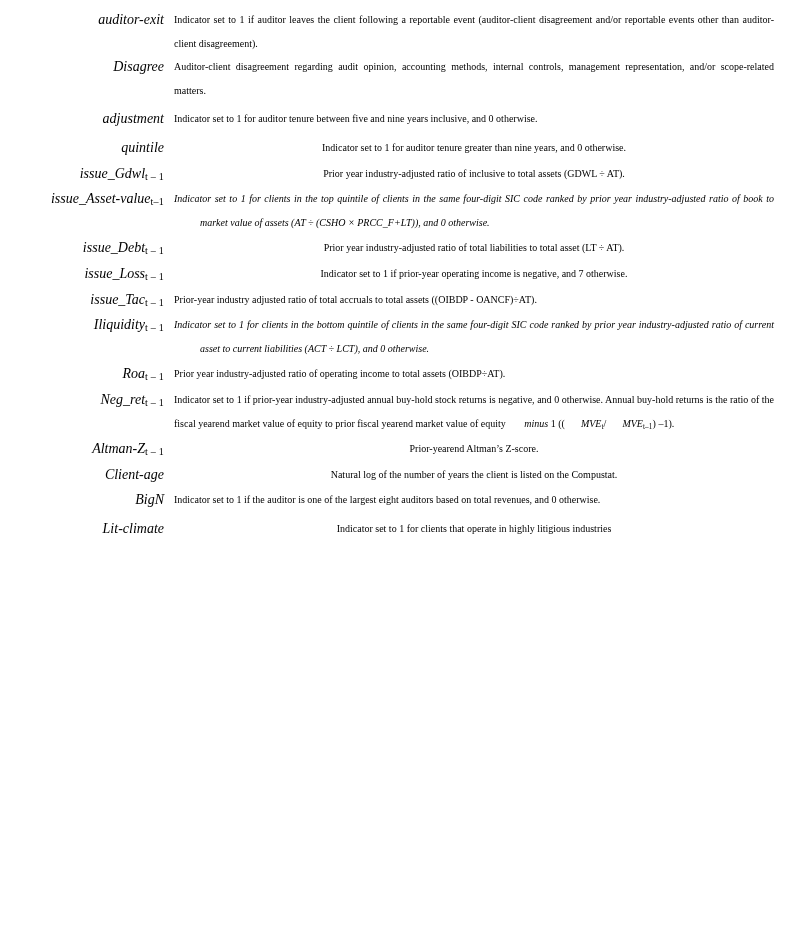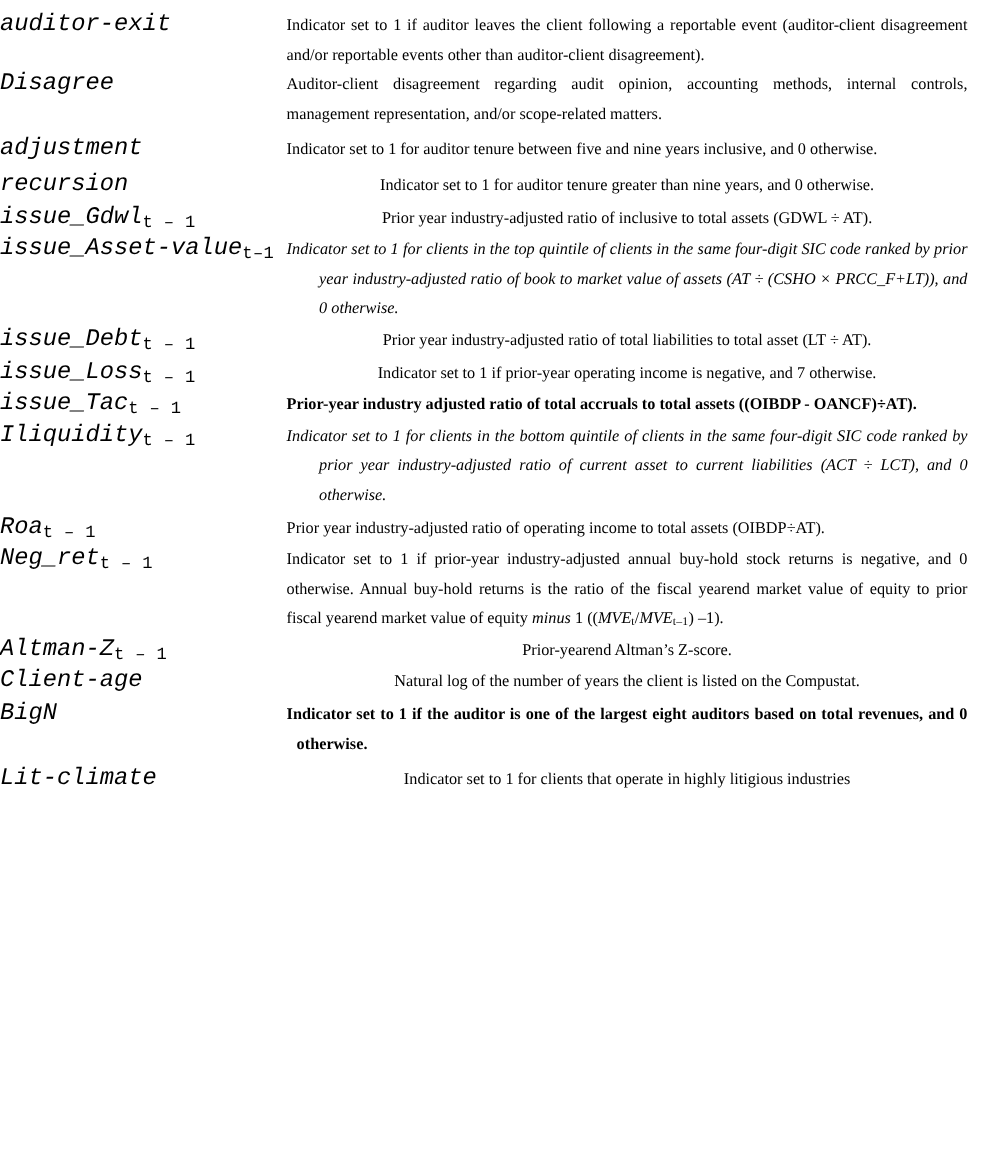--- a/index.html
+++ b/index.html
@@ -19,61 +19,59 @@
     width: 802px;
     box-sizing: border-box;
     padding: 0;
     border-collapse: collapse;
   }
   .def-row { vertical-align: top; }
   .term-cell {
     width: 170px;
     box-sizing: border-box;
     padding: 0 6px 0 0;
-    text-align: left;
+    text-align: right;
     font-style: italic;
-    font-size: 19px;
+    font-size: 14px;
     line-height: 23.6px;
     white-space: nowrap;
-    font-family: Liberation Mono, monospace;
   }
   .desc-cell {
     box-sizing: border-box;
     padding: 0 28px 0 4px;
     text-align: justify;
     text-justify: inter-word;
-    font-size: 13px;
+    font-size: 10px;
     line-height: 23.6px;
     hyphens: none;
   }
   
   .desc-cell.indent-deep {
     padding-left: 30px;
     text-indent: -26px;
     font-style: italic;
   }
   .desc-cell.indent-small {
     padding-left: 12px;
     text-indent: -8px;
-    font-weight: bold;
   }
   
   .gap-lg > td { padding-top: 8px; }
   .gap-md > td { padding-top: 5px; }
   .gap-sm > td { padding-top: 2px; }
   .gap-none > td { padding-top: 0; }
 
   sub {
     font-style: normal;
     font-size: 0.72em;
     line-height: 0;
     vertical-align: -0.24em;
     letter-spacing: 0.02em;
   }
-  .ital { font-style: italic; }
+  .ital { font-style: italic; margin-left: 16px; }
   .no-justify { text-align: center; }
 </style>
 </head>
 <body>
 
 <table id="definitions-table">
   <tbody>
 
     <tr class="def-row gap-lg">
       <td class="term-cell"><span>auditor-exit</span><sub></sub></td>
@@ -85,21 +83,21 @@
       <td class="desc-cell">Auditor-client disagreement regarding audit opinion, accounting methods, internal controls, management representation, and/or scope-related matters.</td>
     </tr>
 
 
     <tr class="def-row gap-md">
       <td class="term-cell"><span>adjustment</span><sub></sub></td>
       <td class="desc-cell">Indicator set to 1 for auditor tenure between five and nine years inclusive, and 0 otherwise.</td>
     </tr>
 
     <tr class="def-row gap-md">
-      <td class="term-cell"><span>recursion</span><sub></sub></td>
+      <td class="term-cell"><span>quintile</span><sub></sub></td>
       <td class="desc-cell no-justify">Indicator set to 1 for auditor tenure greater than nine years, and 0 otherwise.</td>
     </tr>
 
     <tr class="def-row gap-sm">
       <td class="term-cell"><span>issue_Gdwl</span><sub>t – 1</sub></td>
       <td class="desc-cell no-justify">Prior year industry-adjusted ratio of inclusive to total assets (GDWL ÷ AT).</td>
     </tr>
 
     <tr class="def-row gap-sm">
       <td class="term-cell"><span>issue_Asset-value</span><sub>t–1</sub></td>

